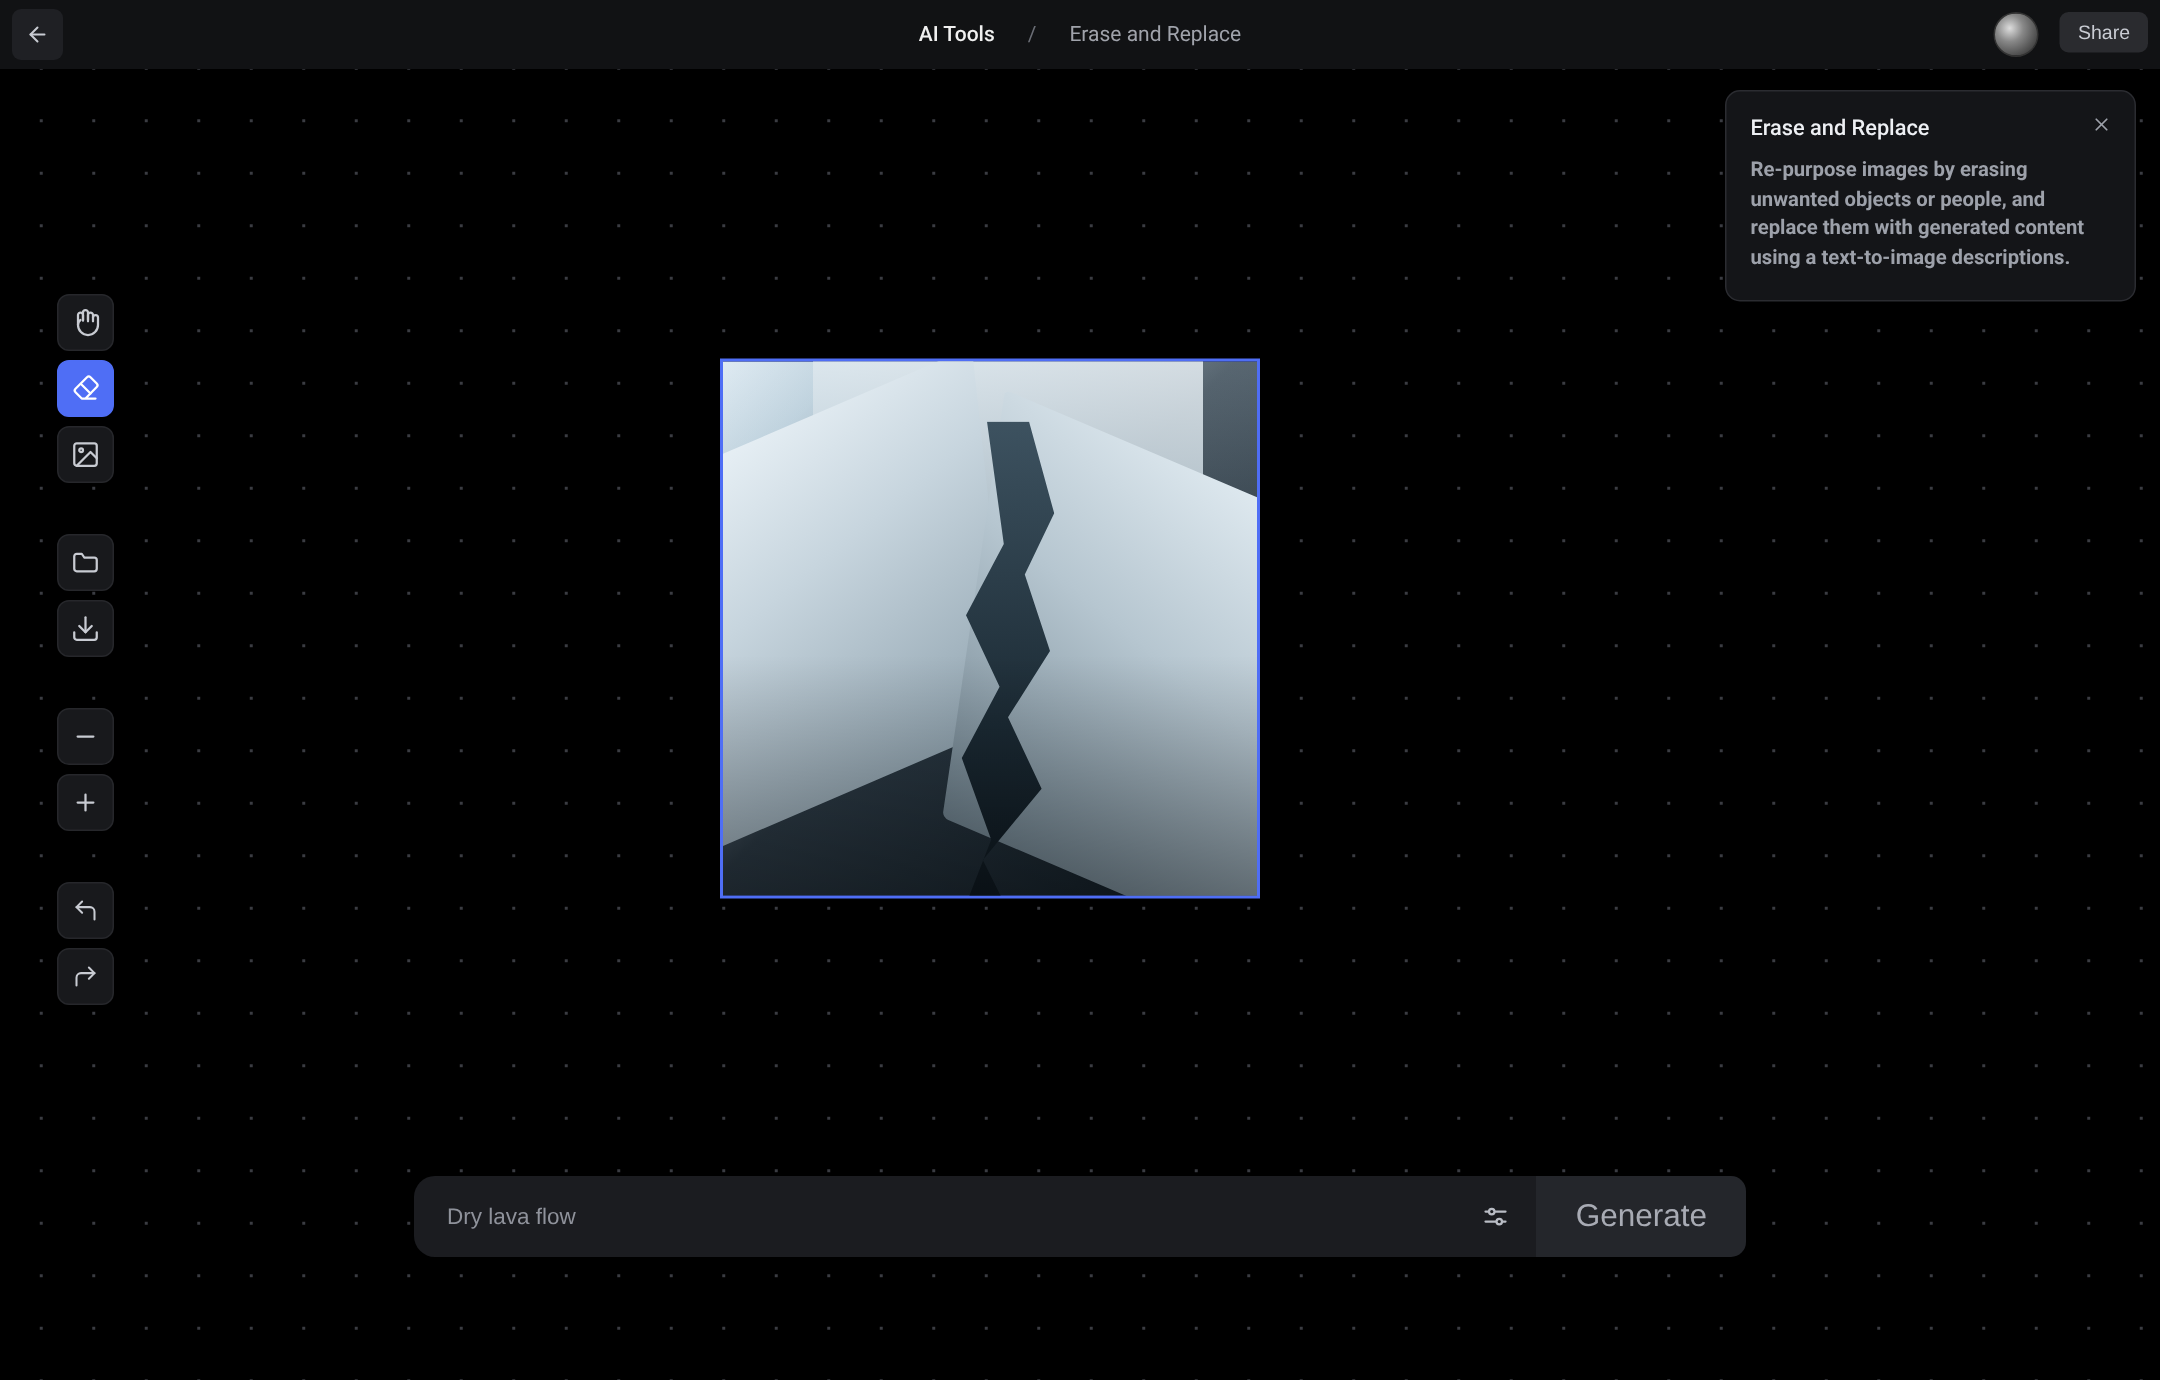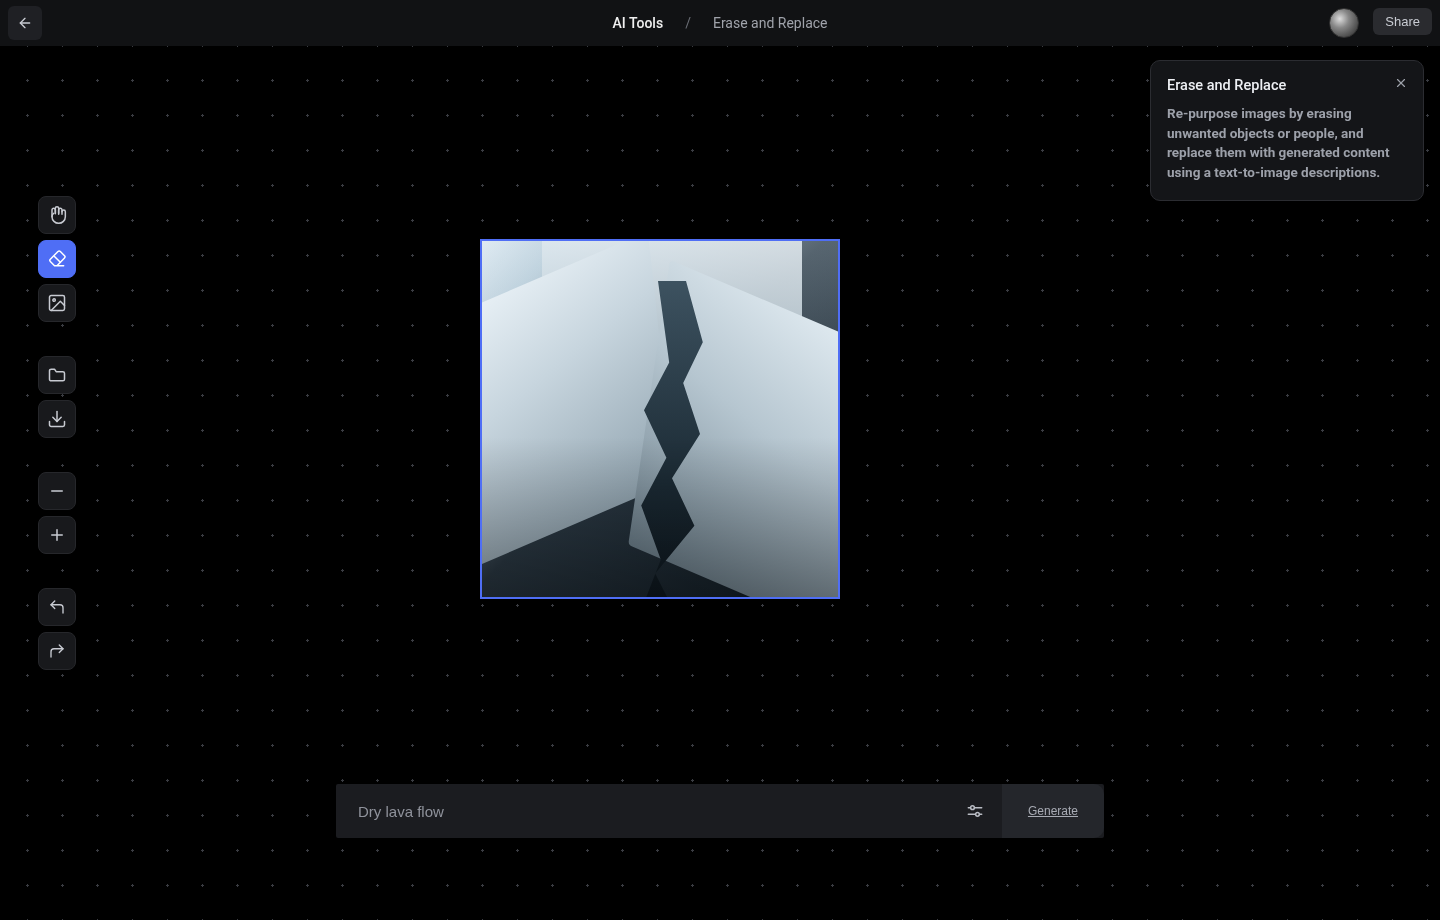--- a/index.html
+++ b/index.html
@@ -139,23 +139,23 @@
     width: 20px; height: 20px;
     display:flex;align-items:center;justify-content:center;
     cursor: pointer; color: #9da1aa;
   }
 
   
   .prompt-bar {
     position: absolute;
     left: 50%; transform: translateX(-50%);
     bottom: 82px;
-    width: 768px; height: 54px;
+    width: 888px; height: 54px;
     background: #1b1c20;
-    border-radius: 2px;
+    border-radius: 14px;
     display: flex; align-items: center;
     z-index: 5;
   }
   .prompt-input {
     flex: 1;
     background: transparent;
     border: none;
     outline: none;
     color: #d7d9df;
     font-size: 15px;
@@ -169,23 +169,22 @@
     margin-right: 6px;
   }
   .generate-btn {
     height: 54px;
     padding: 0 26px;
     background: #24262b;
     border: none;
     border-top-right-radius: 10px;
     border-bottom-right-radius: 10px;
     color: #a8abb4;
-    font-size: 12px;
+    font-size: 21px;
     cursor: pointer;
-    text-decoration: underline;
   }
 
   svg { display:block; }
 </style>
 </head>
 <body>
 
 <div class="header">
   <div class="back-btn">
     <svg width="16" height="16" viewBox="0 0 24 24" fill="none" stroke="#c9ccd3" stroke-width="2" stroke-linecap="round" stroke-linejoin="round">

